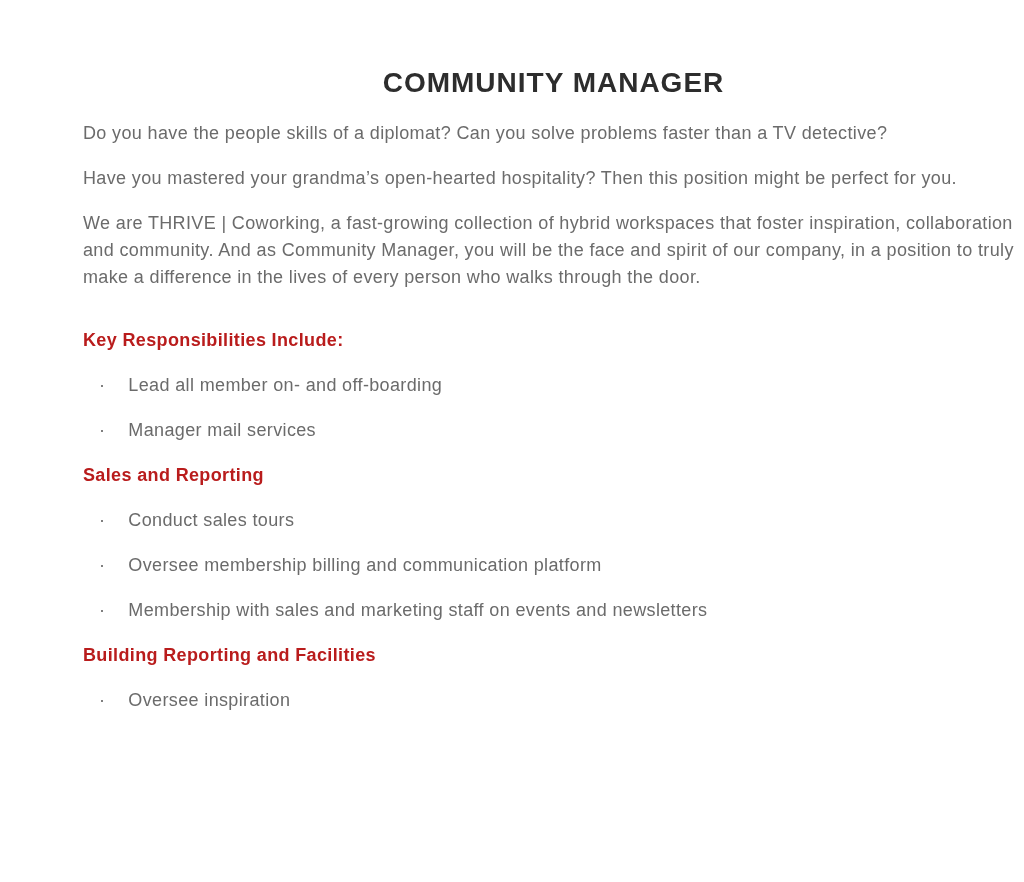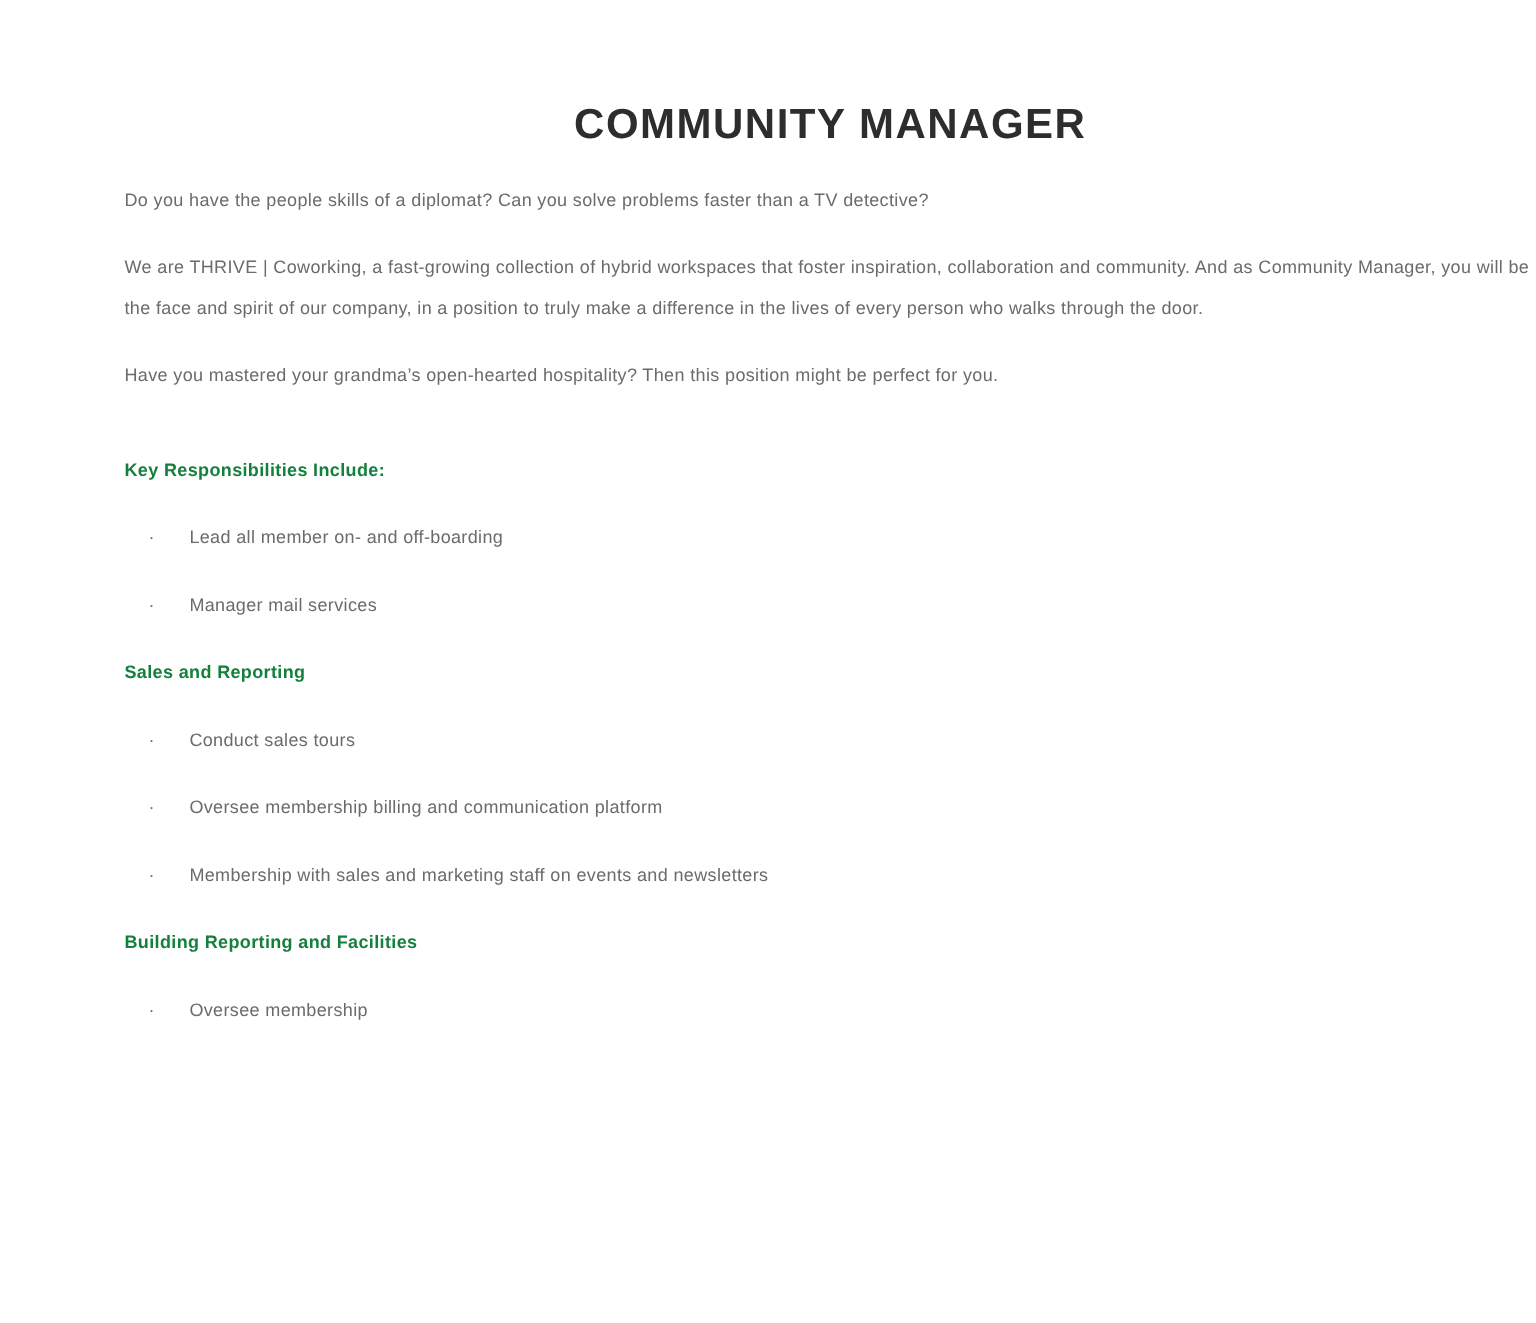--- a/index.html
+++ b/index.html
@@ -18,61 +18,61 @@
   .doc h1 {
     font-size: 28px;
     font-weight: 700;
     color: #2d2d2d;
     text-align: center;
     letter-spacing: 1px;
     line-height: 34px;
     margin: 0 0 20px 0;
   }
   .doc p {
-    font-size: 12px;
+    font-size: 18px;
     line-height: 27px;
     letter-spacing: 0.02em;
     color: #6b6b6b;
     margin: 0 0 18px 0;
   }
   .doc p.bold {
     font-weight: 700;
-    color: #15803d;
+    color: #b91c1c;
   }
   .doc p.section-gap {
     margin-top: 36px;
   }
   .bullet .dot {
     margin-right: 7px;
   }
 </style>
 </head>
 <body>
 
 <main class="doc">
 
   <h1>COMMUNITY MANAGER</h1>
 
   <p>Do you have the people skills of a diplomat? Can you solve problems faster than a TV detective?</p>
+  <p>Have you mastered your grandma’s open-hearted hospitality? Then this position might be perfect for you.</p>
   <p>We are THRIVE | Coworking, a fast-growing collection of hybrid workspaces that foster inspiration, collaboration and community. And as Community Manager, you will be the face and spirit of our company, in a position to truly make a difference in the lives of every person who walks through the door.</p>
-  <p>Have you mastered your grandma’s open-hearted hospitality? Then this position might be perfect for you.</p>
 
   <p class="bold section-gap">Key Responsibilities Include:</p>
 
 
 
   <p class="bullet"><span class="dot">·</span><span>Lead all member on- and off-boarding</span></p>
 
   <p class="bullet"><span class="dot">·</span><span>Manager mail services</span></p>
 
   <p class="bold">Sales and Reporting</p>
 
   <p class="bullet"><span class="dot">·</span><span>Conduct sales tours</span></p>
 
   <p class="bullet"><span class="dot">·</span><span>Oversee membership billing and communication platform</span></p>
 
   <p class="bullet"><span class="dot">·</span><span>Membership with sales and marketing staff on events and newsletters</span></p>
 
   <p class="bold">Building Reporting and Facilities</p>
 
-  <p class="bullet"><span class="dot">·</span><span>Oversee membership</span></p>
+  <p class="bullet"><span class="dot">·</span><span>Oversee inspiration</span></p>
 
 </main>
 
 </body></html>

